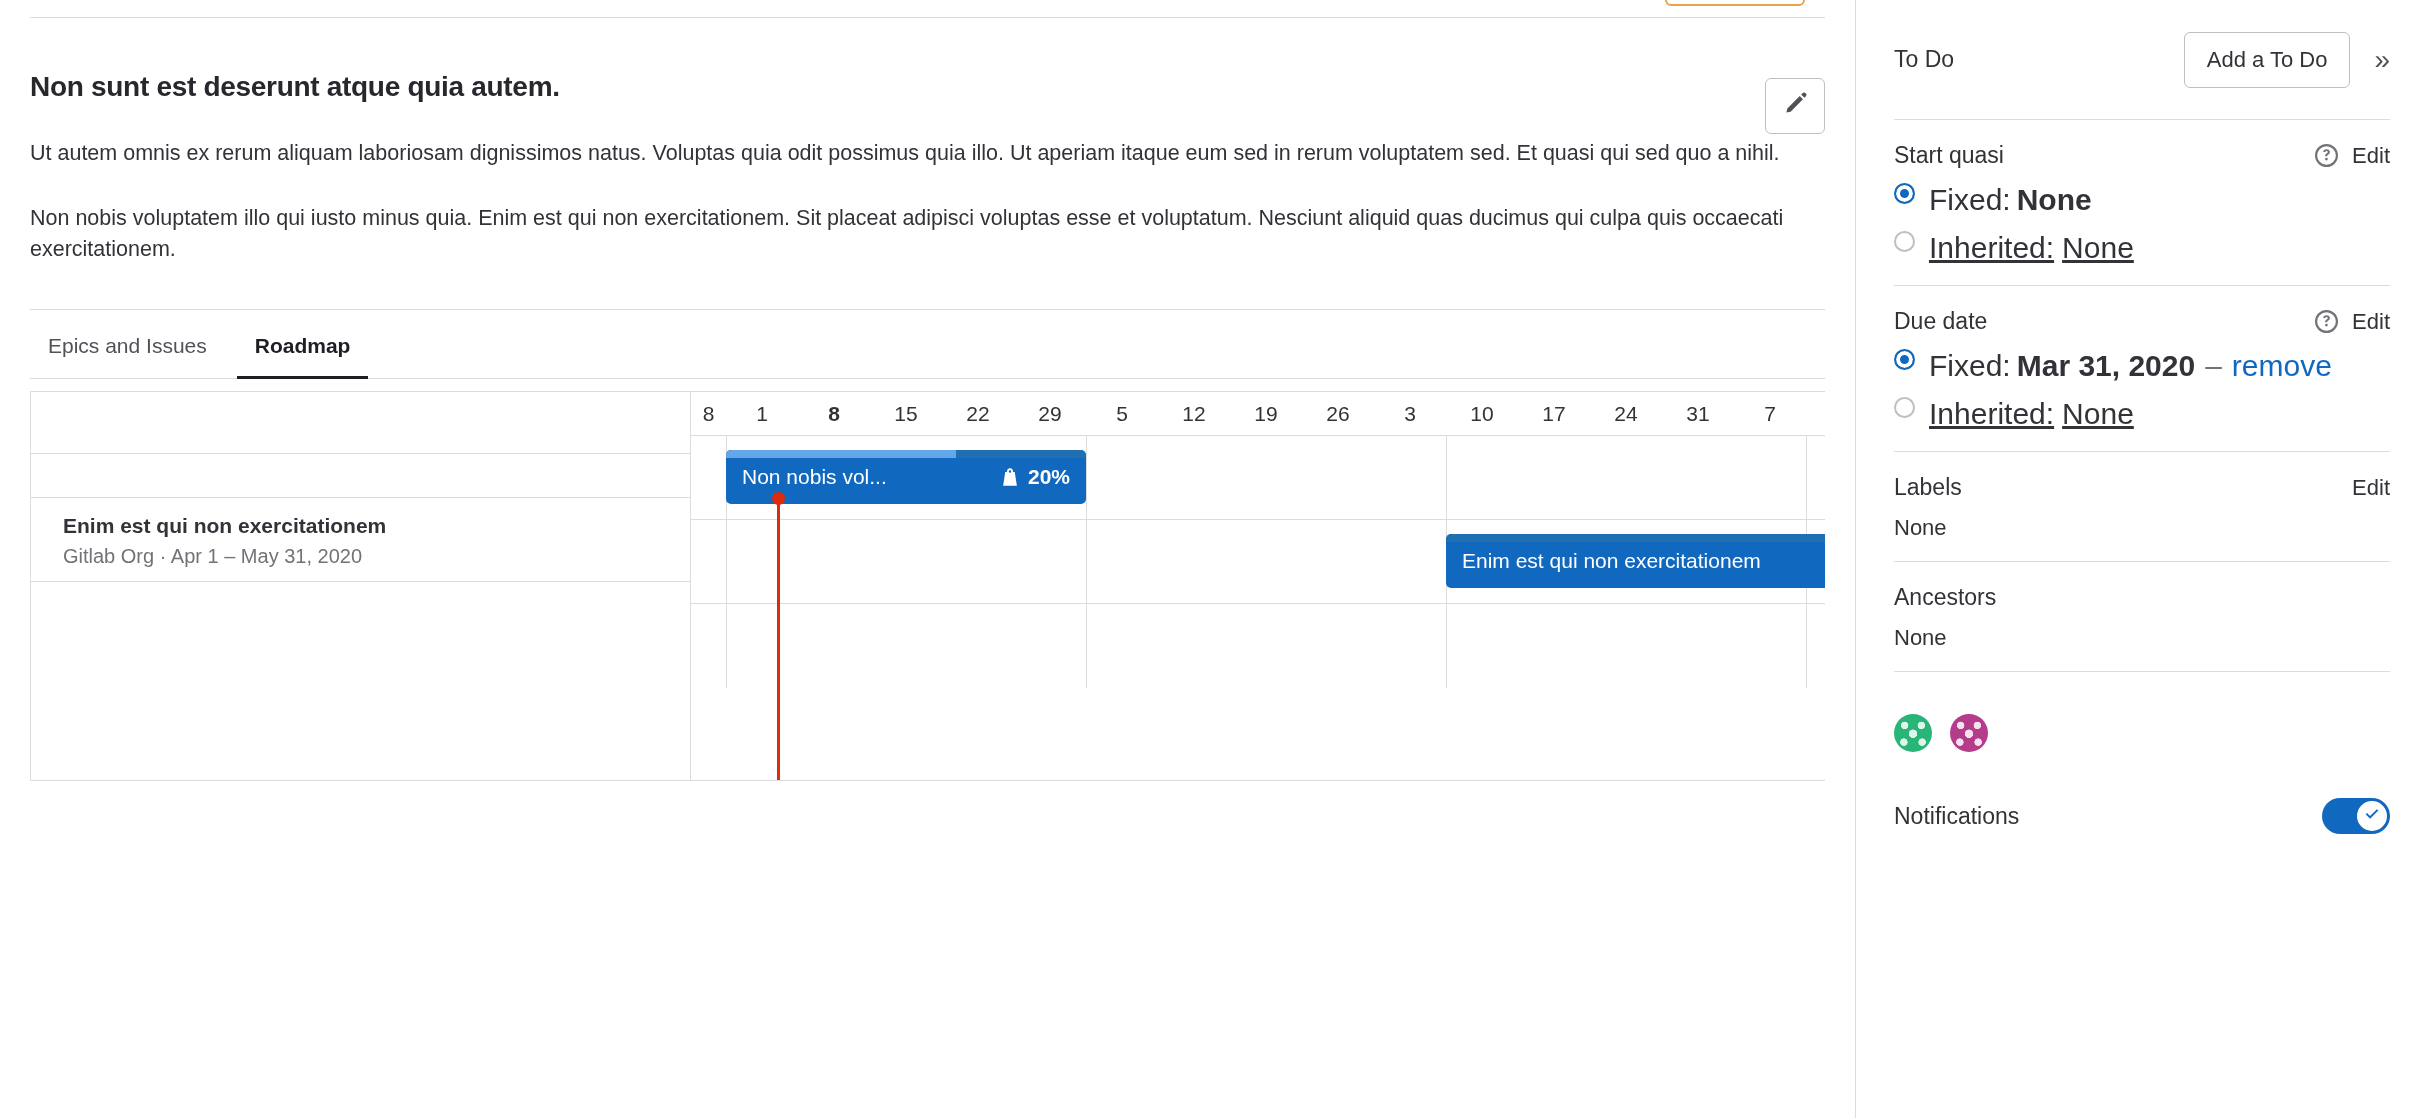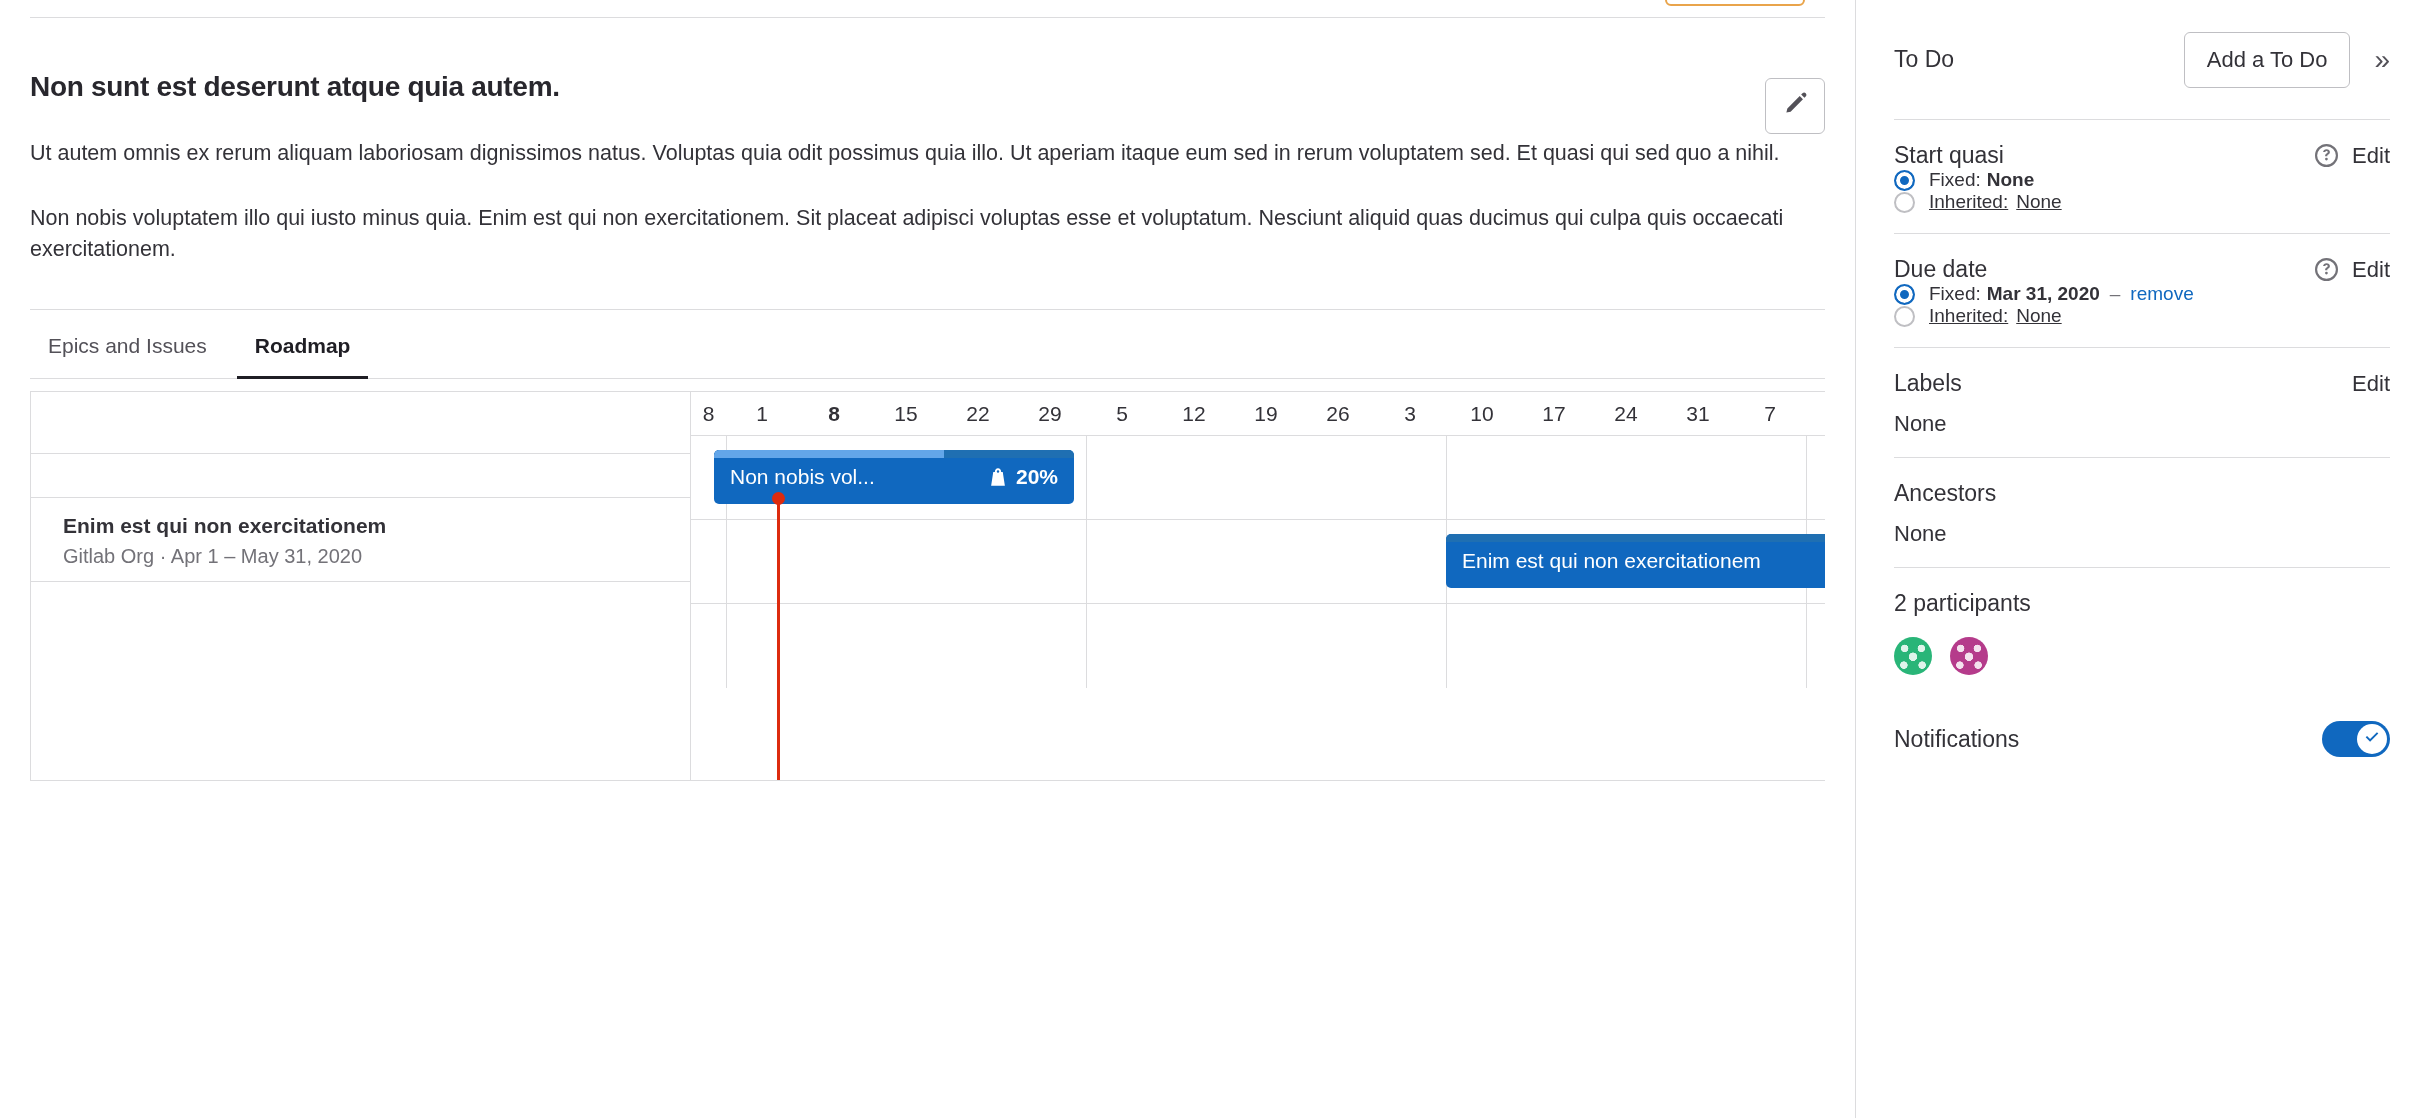--- a/index.html
+++ b/index.html
@@ -277,22 +277,23 @@
     cursor: pointer;
   }
   .sb-help {
     margin-right: 14px;
     display: inline-flex;
     align-items: center;
   }
   .sb-help svg { width: 23px; height: 23px; fill: #737278; }
   .sb-radio-row {
     display: flex;
-    align-items: flex-end;
-    font-size: 19px;
+    align-items: flex-start;
+    margin-top: 14px;
+    font-size: 30px;
   }
   .radio {
     width: 21px; height: 21px;
     border-radius: 50%;
     border: 2px solid #bfbfc3;
     margin-right: 14px;
     flex: none;
     background: #fff;
     position: relative;
   }
@@ -419,21 +420,21 @@
         </div>
 
         <div class="rm-rows">
 
           <div class="rm-vline" style="left:35px; height:252px;"></div>
           <div class="rm-vline" style="left:395px; height:252px;"></div>
           <div class="rm-vline" style="left:755px; height:252px;"></div>
           <div class="rm-vline" style="left:1115px; height:252px;"></div>
 
           <div class="rm-row">
-            <div class="bar" style="left:23px; width:360px; top:14px;">
+            <div class="bar" style="left:35px; width:360px; top:14px;">
               <div class="bar-progress-track"></div>
               <div class="bar-progress" style="width:64%;"></div>
               <span class="bar-label">Non nobis vol...</span>
               <span class="bar-pct">
                 <span>
                   <svg viewBox="0 0 16 16" style="width:20px;height:20px;fill:#fff;vertical-align:-3px;">
                       <path d="M8 1a2.5 2.5 0 0 0-2.45 3H4.2L2.5 15h11L11.8 4h-1.35A2.5 2.5 0 0 0 8 1zm0 1.6A1 1 0 1 1 8 4.6a1 1 0 0 1 0-2z"></path>
                     </svg>
                 </span>
                 <span>20%</span>
@@ -522,23 +523,20 @@
     </div>
 
     <div class="sb-section">
       <div class="sb-row">
         <span class="sb-title">Ancestors</span>
       </div>
       <div class="sb-none">None</div>
     </div>
 
     <div class="sb-section noborder">
-      <div class="sb-row">
-        <span class="sb-title">2 participants</span>
-      </div>
       <div class="avatars">
         <div class="avatar a1">
             <div class="pat"></div>
           </div>
         <div class="avatar a2">
             <div class="pat"></div>
           </div>
       </div>
     </div>
 

